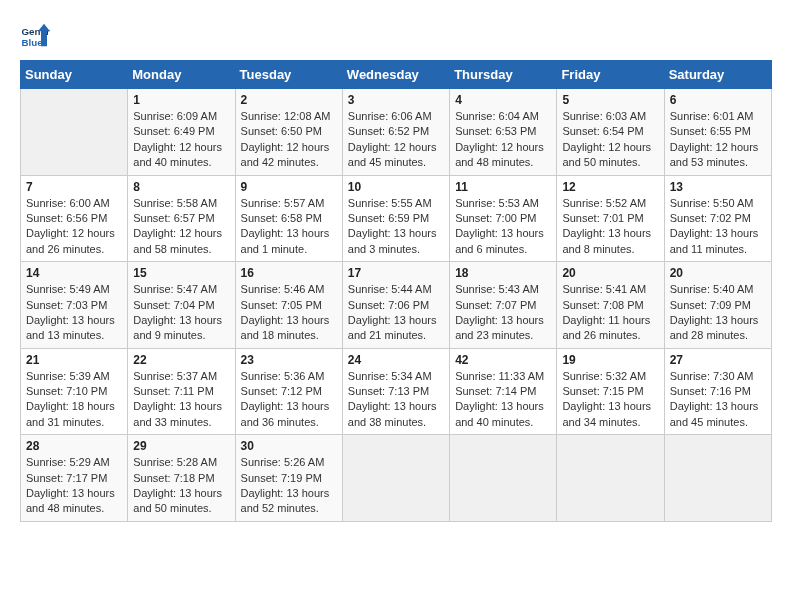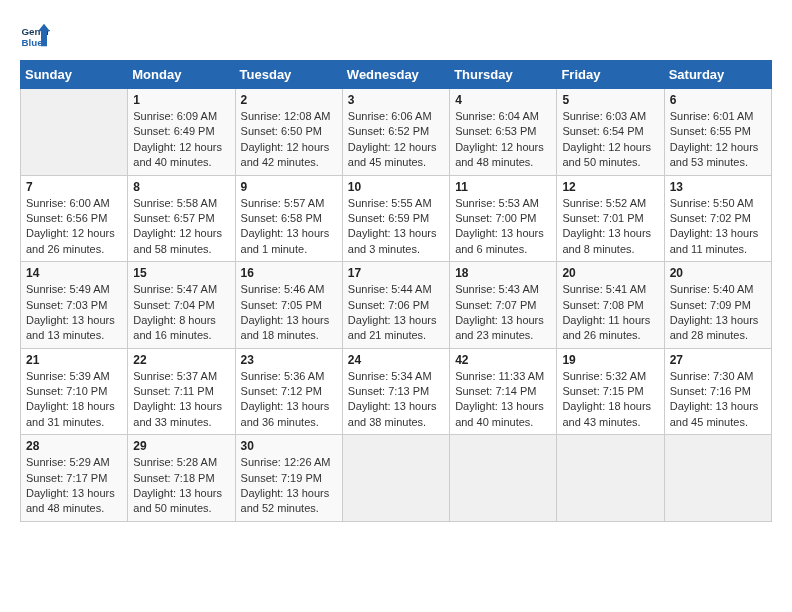--- a/index.html
+++ b/index.html
@@ -231,21 +231,21 @@
           <span>Sunrise: 5:49 AM</span><br>
           <span>Sunset: 7:03 PM</span><br>
           <span>Daylight: 13 hours and 13 minutes.</span>
         </div>
       </td>
         <td>
         <span class="day-number">15</span>
         <div class="day-info">
           <span>Sunrise: 5:47 AM</span><br>
           <span>Sunset: 7:04 PM</span><br>
-          <span>Daylight: 8 hours and 16 minutes.</span>
+          <span>Daylight: 13 hours and 9 minutes.</span>
         </div>
       </td>
         <td>
         <span class="day-number">16</span>
         <div class="day-info">
           <span>Sunrise: 5:46 AM</span><br>
           <span>Sunset: 7:05 PM</span><br>
           <span>Daylight: 13 hours and 18 minutes.</span>
         </div>
       </td>
@@ -321,21 +321,21 @@
           <span>Sunrise: 11:33 AM</span><br>
           <span>Sunset: 7:14 PM</span><br>
           <span>Daylight: 13 hours and 40 minutes.</span>
         </div>
       </td>
         <td>
         <span class="day-number">19</span>
         <div class="day-info">
           <span>Sunrise: 5:32 AM</span><br>
           <span>Sunset: 7:15 PM</span><br>
-          <span>Daylight: 18 hours and 43 minutes.</span>
+          <span>Daylight: 13 hours and 34 minutes.</span>
         </div>
       </td>
         <td>
         <span class="day-number">27</span>
         <div class="day-info">
           <span>Sunrise: 7:30 AM</span><br>
           <span>Sunset: 7:16 PM</span><br>
           <span>Daylight: 13 hours and 45 minutes.</span>
         </div>
       </td>
@@ -353,21 +353,21 @@
         <span class="day-number">29</span>
         <div class="day-info">
           <span>Sunrise: 5:28 AM</span><br>
           <span>Sunset: 7:18 PM</span><br>
           <span>Daylight: 13 hours and 50 minutes.</span>
         </div>
       </td>
         <td>
         <span class="day-number">30</span>
         <div class="day-info">
-          <span>Sunrise: 12:26 AM</span><br>
+          <span>Sunrise: 5:26 AM</span><br>
           <span>Sunset: 7:19 PM</span><br>
           <span>Daylight: 13 hours and 52 minutes.</span>
         </div>
       </td>
         <td class="empty-cell"></td>
         <td class="empty-cell"></td>
         <td class="empty-cell"></td>
         <td class="empty-cell"></td>
       </tr>
     </tbody>

